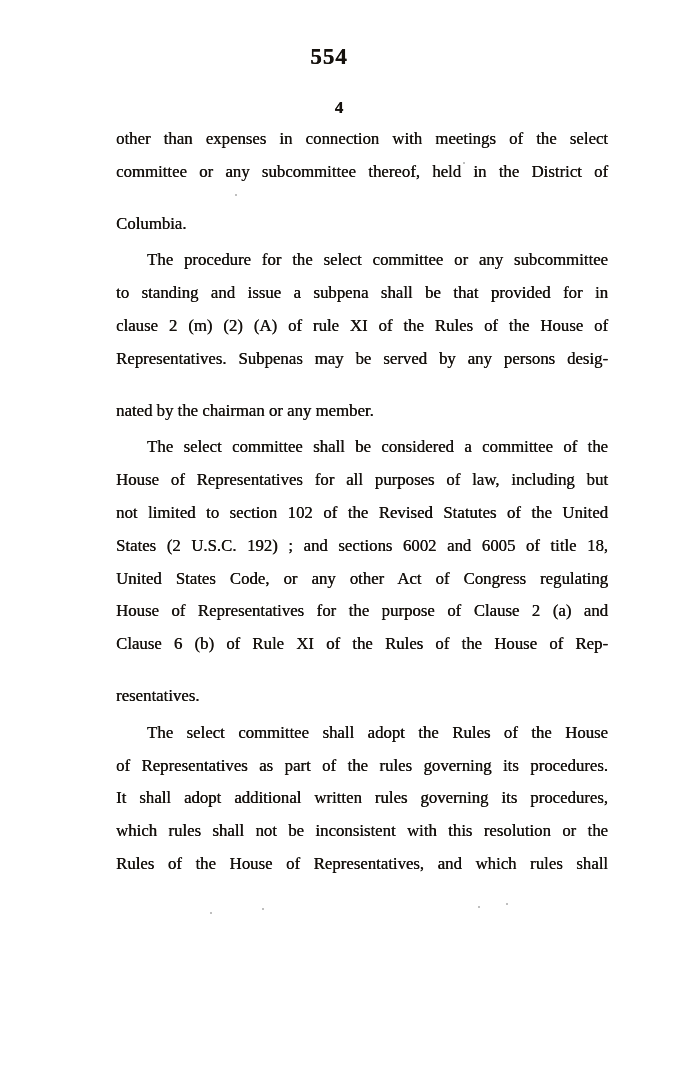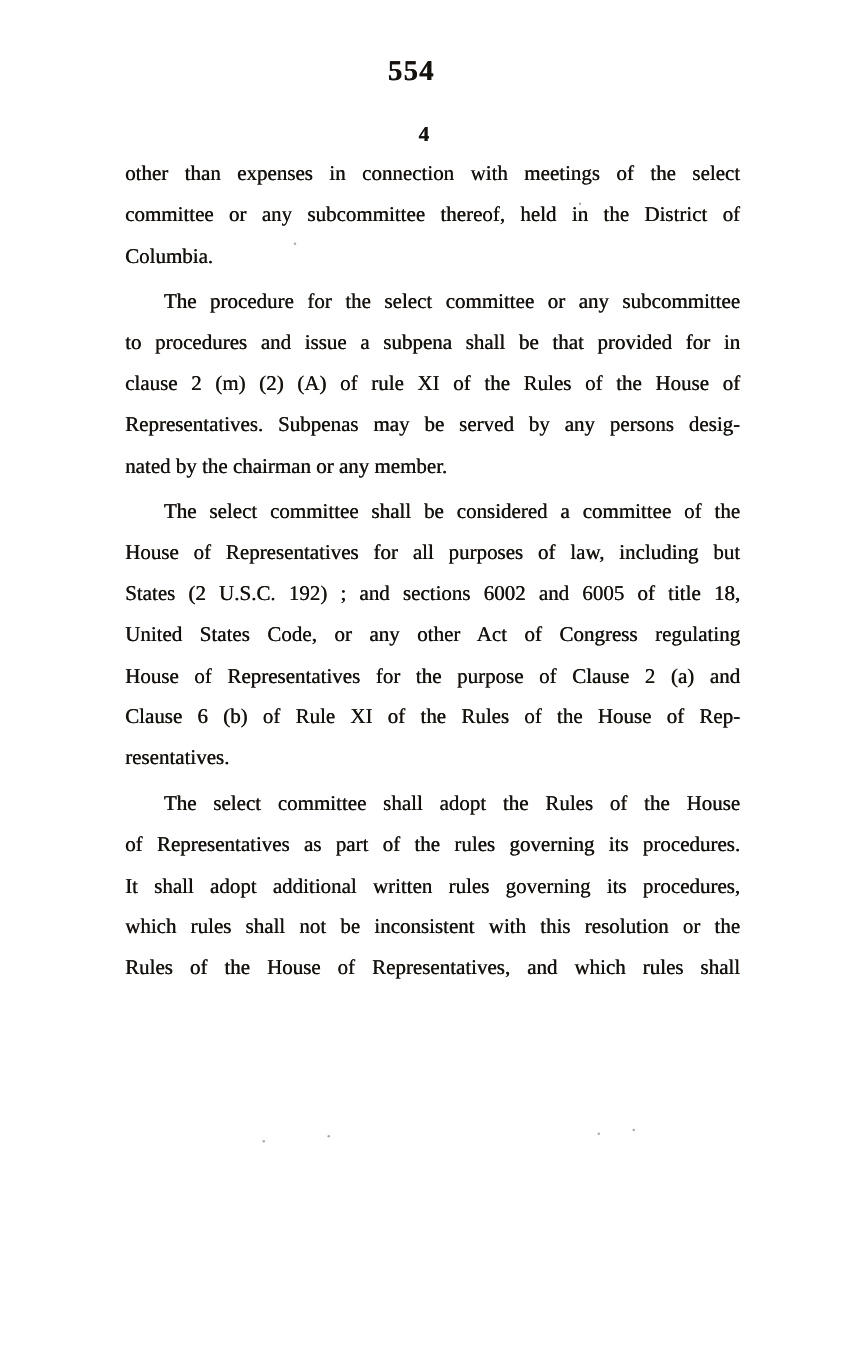--- a/index.html
+++ b/index.html
@@ -35,35 +35,36 @@
     width: 458px;
     text-align: center;
     font-size: 17px;
     font-weight: bold;
     line-height: 1;
     text-shadow: 0.25px 0 0 currentColor;
   }
   .body-text {
     position: absolute;
     top: 123px;
-    left: 100px;
+    left: 116px;
     width: 492px;
     font-size: 16.8px;
     line-height: 32.8px;
     text-shadow: 0.3px 0 0 currentColor;
   }
   .para + .para {
     margin-top: 4px;
   }
   .line {
     text-align: justify;
     text-align-last: justify;
   }
   .line.last {
     text-align-last: left;
+    margin-top: 19px;
   }
   .line.indent {
     padding-left: 31px;
   }
   .speck {
     position: absolute;
     background: #8d8d8d;
     border-radius: 50%;
     opacity: 0.75;
   }
@@ -79,29 +80,30 @@
   <div class="body-text">
 
     <div class="para">
       <div class="line">other than expenses in connection with meetings of the select</div>
       <div class="line">committee or any subcommittee thereof, held in the District of</div>
       <div class="line last">Columbia.</div>
     </div>
 
     <div class="para">
       <div class="line indent">The procedure for the select committee or any subcommittee</div>
-      <div class="line">to procedures and issue a subpena shall be that provided for in</div>
+      <div class="line">to standing and issue a subpena shall be that provided for in</div>
       <div class="line">clause 2 (m) (2) (A) of rule XI of the Rules of the House of</div>
       <div class="line">Representatives. Subpenas may be served by any persons desig-</div>
       <div class="line last">nated by the chairman or any member.</div>
     </div>
 
     <div class="para">
       <div class="line indent">The select committee shall be considered a committee of the</div>
       <div class="line">House of Representatives for all purposes of law, including but</div>
+      <div class="line">not limited to section 102 of the Revised Statutes of the United</div>
       <div class="line">States (2 U.S.C. 192) ; and sections 6002 and 6005 of title 18,</div>
       <div class="line">United States Code, or any other Act of Congress regulating</div>
       <div class="line">House of Representatives for the purpose of Clause 2 (a) and</div>
       <div class="line">Clause 6 (b) of Rule XI of the Rules of the House of Rep-</div>
       <div class="line last">resentatives.</div>
     </div>
 
     <div class="para">
       <div class="line indent">The select committee shall adopt the Rules of the House</div>
       <div class="line">of Representatives as part of the rules governing its procedures.</div>

